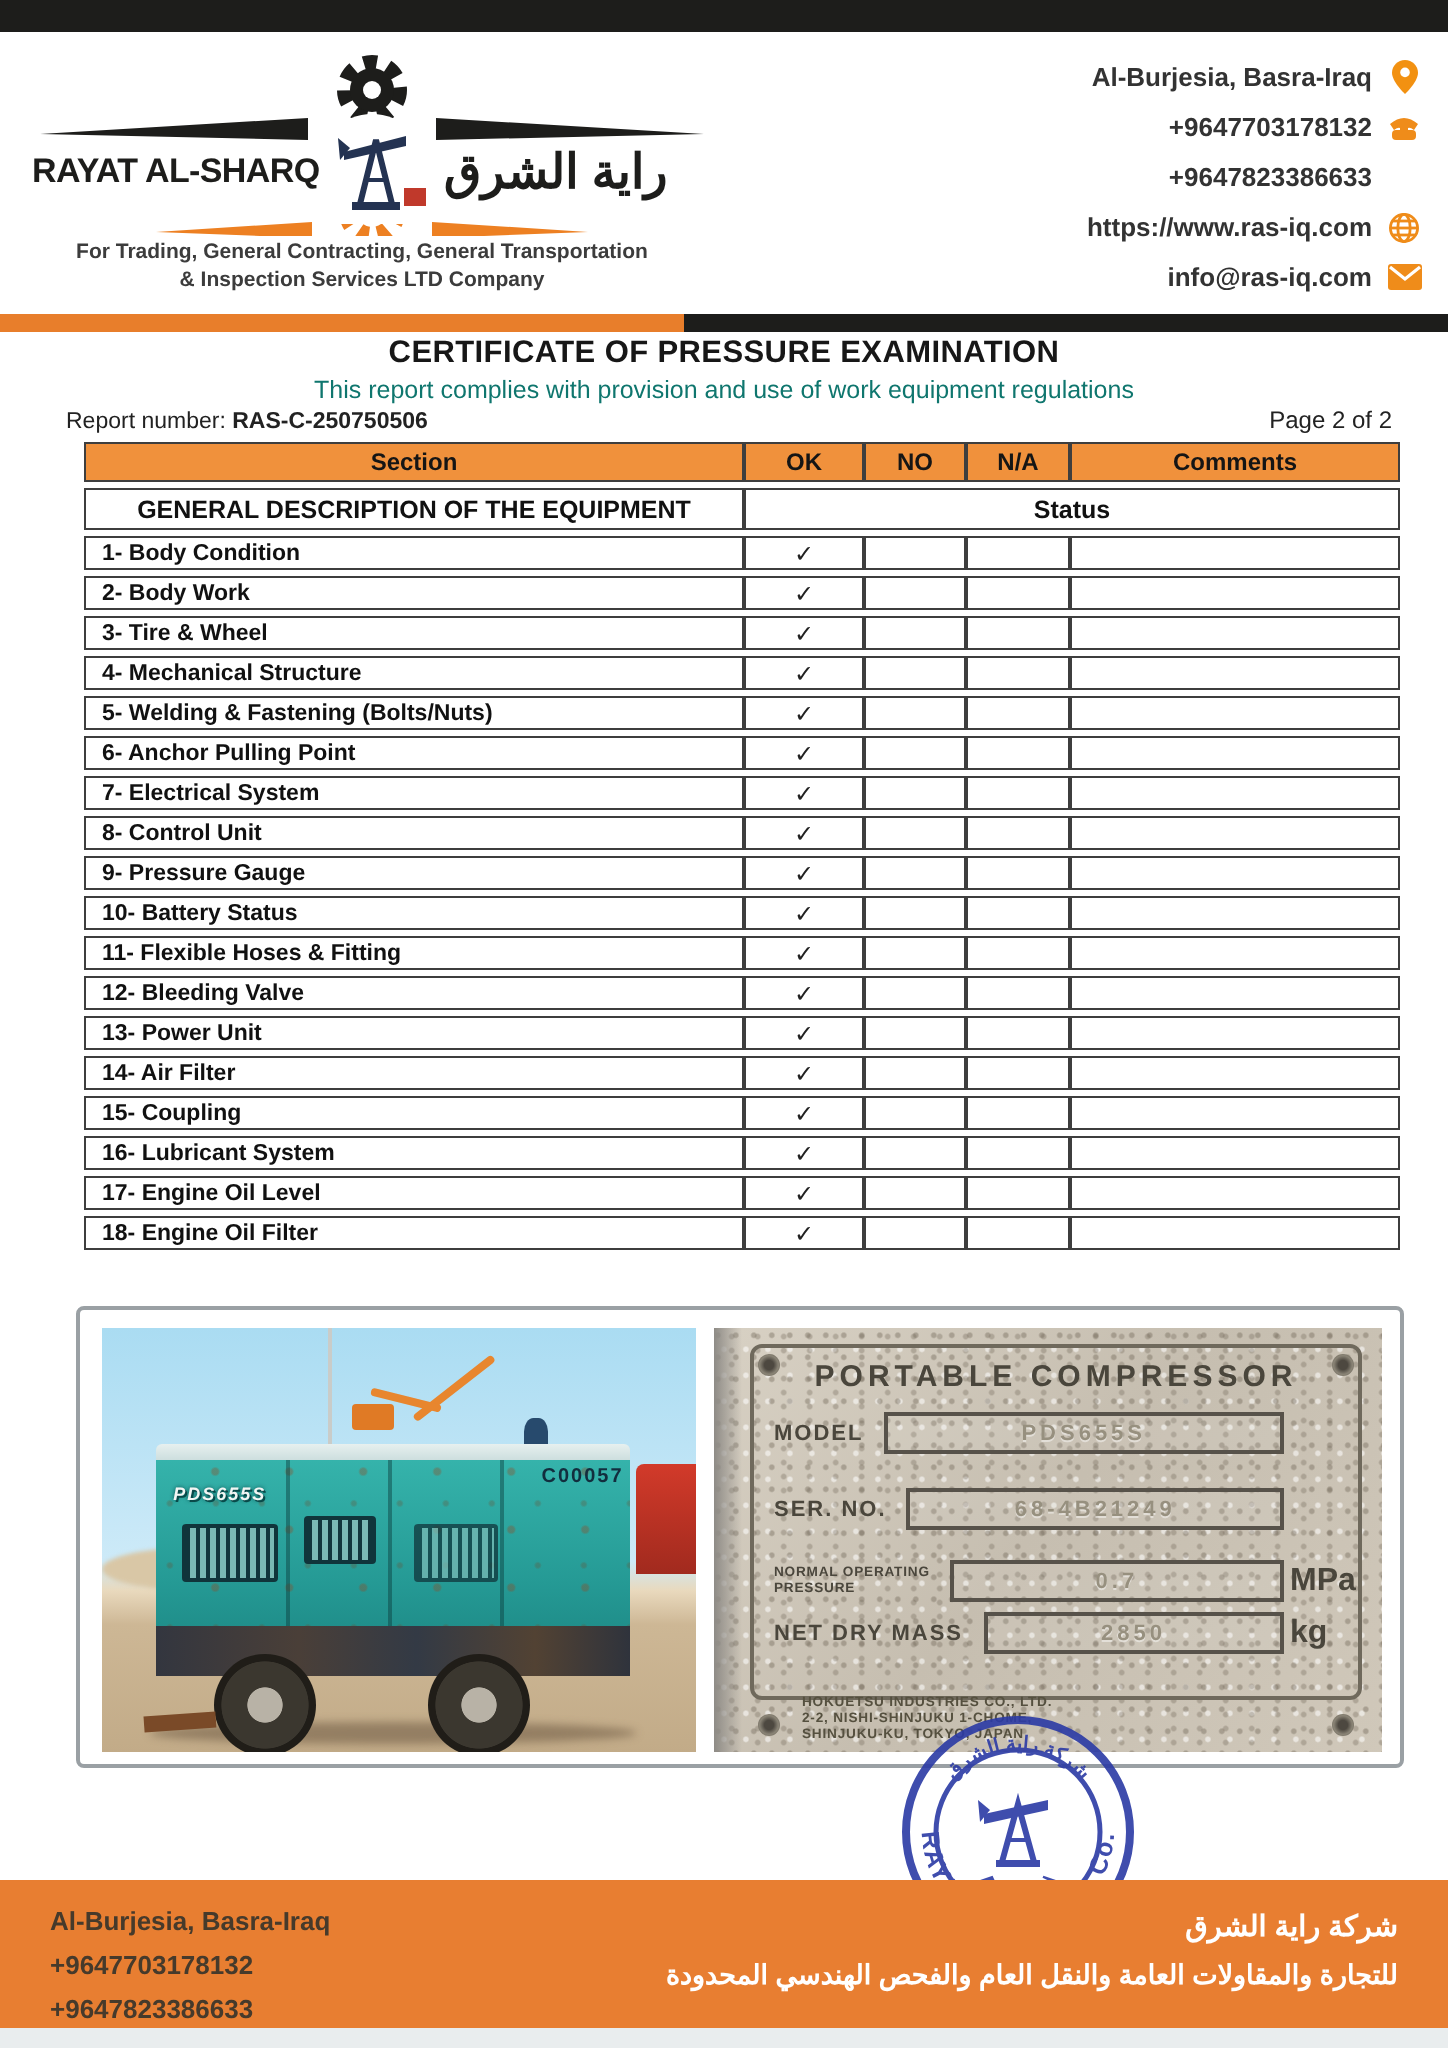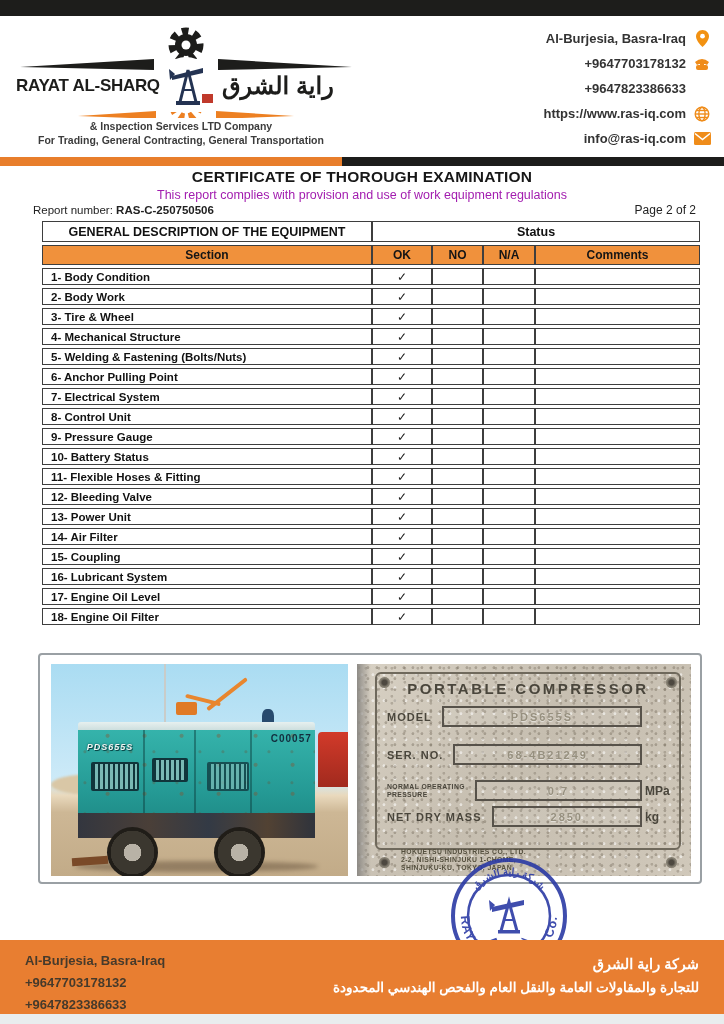--- a/index.html
+++ b/index.html
@@ -18,21 +18,21 @@
   .logo-wrap { position:absolute; left:6px; top:2px; width:350px; height:100px; }
   .tagline { position:absolute; left:6px; top:103px; width:350px; text-align:center; font-size:10.5px; font-weight:bold; color:#3c3c3c; line-height:14px; }
   .contact { position:absolute; right:12px; top:10px; width:260px; }
   .contact-row { display:flex; justify-content:flex-end; align-items:center; height:25px; gap:6px; }
   .contact-row .txt { font-size:13px; font-weight:600; color:#333; }
   .icon-slot { width:20px; height:18px; display:flex; align-items:center; justify-content:center; }
 
   
   .titleblock { position:absolute; top:168px; left:0; width:724px; text-align:center; }
   .cert-title { font-size:15.5px; font-weight:bold; color:#171717; letter-spacing:.2px; }
-  .cert-sub { font-size:12.5px; color:#a21caf; margin-top:2px; }
+  .cert-sub { font-size:12.5px; color:#0f766e; margin-top:2px; }
   .report-line { position:absolute; top:203px; left:33px; right:28px; display:flex; justify-content:space-between; align-items:baseline; }
   .report-left { font-size:11.5px; color:#222; }
   .report-left b { font-weight:bold; }
   .page-no { font-size:12px; color:#222; }
 
   
   table.insp { position:absolute; top:218px; left:42px; width:658px; border-collapse:separate; border-spacing:0 3px; table-layout:fixed; }
   table.insp td, table.insp th { border:1px solid #3e3e3e; overflow:hidden; white-space:nowrap; }
   .grp-hd { background:#fff; font-size:12.5px; font-weight:bold; text-align:center; height:21px; color:#111; }
   .col-hd { background:#f0913c; font-size:12px; font-weight:bold; text-align:center; height:20px; color:#151515; }
@@ -81,21 +81,21 @@
     background-size:9px 11px, 13px 7px, 11px 13px, 100% 100%; }
   .plate-edge { position:absolute; left:0; top:0; width:14px; height:100%; background:linear-gradient(90deg,#8e8b86,rgba(142,139,134,0)); }
   .plate-frame { position:absolute; left:18px; top:8px; right:10px; bottom:26px; border:2px solid #6f695c; border-radius:6px; }
   .screw { position:absolute; width:11px; height:11px; border-radius:50%; background:radial-gradient(circle,#4d4840 0 30%, #8a8476 60%, #5c564c 100%); }
   .plate-title { position:absolute; top:16px; left:18px; right:10px; text-align:center; font-size:15px; font-weight:bold; color:#4a463c; letter-spacing:2.5px; }
   .pl-row { position:absolute; left:30px; right:22px; display:flex; align-items:center; }
   .pl-label { font-size:11px; font-weight:bold; color:#4a463c; letter-spacing:1px; }
   .pl-label.small { font-size:6.8px; line-height:7.5px; letter-spacing:.4px; }
   .pl-box { border:2px solid #57524a; height:21px; display:flex; align-items:center; justify-content:center; flex:1; margin-left:10px; background:rgba(255,255,255,.07); }
   .pl-val { font-size:11px; font-weight:bold; color:#97907f; letter-spacing:2px; text-shadow:0 1px 0 rgba(255,255,255,.45); }
-  .pl-unit { font-size:12px; font-weight:bold; color:#4a463c; margin-left:3px; width:24px; }
+  .pl-unit { font-size:16px; font-weight:bold; color:#4a463c; margin-left:3px; width:24px; }
   .brand-row { position:absolute; left:42px; right:22px; top:166px; display:flex; align-items:baseline; gap:8px; }
   .brand { font-size:17px; font-weight:bold; color:#433e34; letter-spacing:2px; transform:scaleY(.92); }
   .madein { font-size:9.5px; font-weight:bold; color:#4a463c; letter-spacing:1px; }
   .maker-lines { position:absolute; left:44px; top:184px; font-size:6.8px; font-weight:bold; color:#55503f; line-height:8px; letter-spacing:.4px; }
 
   
   .stamp { position:absolute; left:448px; top:855px; width:122px; height:122px; opacity:.9; }
 
   
   .footer { position:absolute; left:0; bottom:0; width:724px; height:84px; }
@@ -145,22 +145,22 @@
           <circle cx="180" cy="88" r="12" fill="none" stroke="#ed8022" stroke-width="9" stroke-dasharray="5.6 4.6"></circle>
         </g>
         <path d="M150,93 L72,98 L150,101 Z" fill="#ed8022"></path>
         <path d="M210,93 L288,98 L210,101 Z" fill="#ed8022"></path>
 
         <text x="10" y="73" font-size="17" font-weight="bold" letter-spacing="-0.3" fill="#1d1d1b">RAYAT AL-SHARQ</text>
         <text x="216" y="76" font-size="24" font-weight="bold" fill="#1d1d1b">راية الشرق</text>
       </svg>
     </div>
     <div class="tagline">
+      <div>For Trading, General Contracting, General Transportation</div>
       <div>&amp; Inspection Services LTD Company</div>
-      <div>For Trading, General Contracting, General Transportation</div>
     </div>
 
     <div class="contact">
       <div class="contact-row">
         <span class="txt">Al-Burjesia, Basra-Iraq</span>
         <span class="icon-slot">
           <svg width="13" height="17" viewBox="0 0 13 17">
               <path d="M6.5,0 C2.9,0 0,2.9 0,6.4 C0,11 6.5,17 6.5,17 C6.5,17 13,11 13,6.4 C13,2.9 10.1,0 6.5,0 Z" fill="#f29111"></path>
               <circle cx="6.5" cy="6.2" r="2.4" fill="#ffffff"></circle>
             </svg>
@@ -202,50 +202,50 @@
       </div>
     </div>
   </div>
 
   <div class="split-bar">
     <div class="orange"></div>
     <div class="black"></div>
   </div>
 
   <div class="titleblock">
-    <div class="cert-title">CERTIFICATE OF THOROUGH EXAMINATION</div>
+    <div class="cert-title">CERTIFICATE OF PRESSURE EXAMINATION</div>
     <div class="cert-sub">This report complies with provision and use of work equipment regulations</div>
   </div>
   <div class="report-line">
     <span class="report-left">
       <span>Report number:</span>
       <b>RAS-C-250750506</b>
     </span>
     <span class="page-no">Page 2 of 2</span>
   </div>
 
   <table class="insp">
     <colgroup>
         <col style="width:330px">
         <col style="width:60px">
         <col style="width:51px">
         <col style="width:52px">
         <col style="width:165px">
       </colgroup>
     <thead>
       <tr>
-        <th class="grp-hd">GENERAL DESCRIPTION OF THE EQUIPMENT</th>
-        <th class="grp-hd" colspan="4">Status</th>
-      </tr>
-      <tr>
         <th class="col-hd">Section</th>
         <th class="col-hd">OK</th>
         <th class="col-hd">NO</th>
         <th class="col-hd">N/A</th>
         <th class="col-hd">Comments</th>
+      </tr>
+      <tr>
+        <th class="grp-hd">GENERAL DESCRIPTION OF THE EQUIPMENT</th>
+        <th class="grp-hd" colspan="4">Status</th>
       </tr>
     </thead>
     <tbody>
         <tr>
       <td class="sec">1- Body Condition</td>
       <td class="mark">✓</td>
       <td class="mark"></td>
       <td class="mark"></td>
       <td class="mark"></td>
     </tr>

